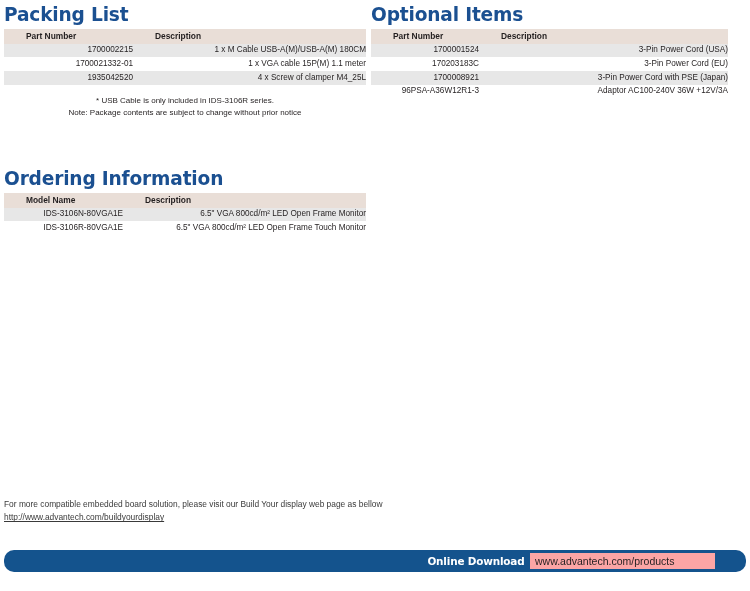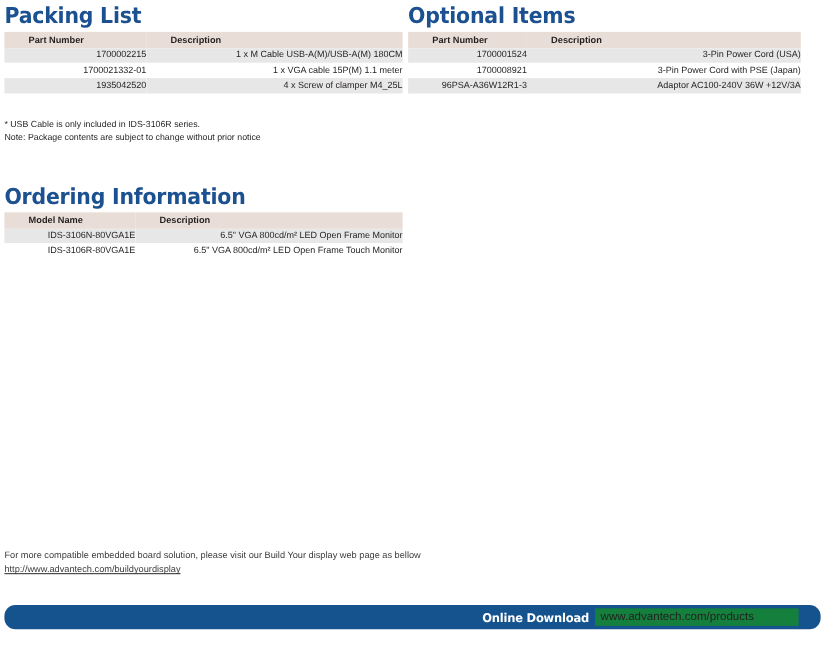--- a/index.html
+++ b/index.html
@@ -69,24 +69,25 @@
   .block {
     position: absolute;
   }
   #packing-block   { left: 4px;   top: 4px;   width: 362px; }
   #optional-block  { left: 371px; top: 4px;   width: 357px; }
   #ordering-block  { left: 4px;   top: 168px; width: 362px; }
 
   .table-wrap { margin-top: 5px; }
 
   .notes {
-    margin-top: 22px;
+    margin-top: 10px;
     font-size: 8px;
     line-height: 1.55;
     color: #231f20;
+    text-align: center;
   }
   .notes div { white-space: nowrap; }
 
   
   #footer-note {
     position: absolute;
     left: 4px;
     top: 498px;
     font-size: 8.4px;
     line-height: 1.6;
@@ -115,28 +116,28 @@
     font-family: "DejaVu Sans", sans-serif;
     font-weight: bold;
     font-size: 11px;
     letter-spacing: -0.2px;
     transform: scaleX(0.95);
     transform-origin: right center;
     padding-right: 6px;
     white-space: nowrap;
   }
   #download-url-box {
-    background: #15803d;
+    background: #fca5a5;
     color: #231f20;
     font-size: 10.5px;
     height: 16px;
     line-height: 16px;
     width: 180px;
     padding-left: 5px;
-    margin-right: 20px;
+    margin-right: 31px;
     white-space: nowrap;
     overflow: hidden;
   }
 </style>
 </head>
 <body>
 
 <div class="block" id="packing-block">
   <h2 class="section-title">Packing List</h2>
   <div class="table-wrap">
@@ -186,20 +187,24 @@
           <th>Part Number</th>
           <th>Description</th>
         </tr>
       </thead>
       <tbody>
         <tr>
           <td>1700001524</td>
           <td>3-Pin Power Cord (USA)</td>
         </tr>
         <tr>
+          <td>170203183C</td>
+          <td>3-Pin Power Cord  (EU)</td>
+        </tr>
+        <tr>
           <td>1700008921</td>
           <td>3-Pin Power Cord with PSE (Japan)</td>
         </tr>
         <tr>
           <td>96PSA-A36W12R1-3</td>
           <td>Adaptor AC100-240V 36W +12V/3A</td>
         </tr>
       </tbody>
     </table>
   </div>

